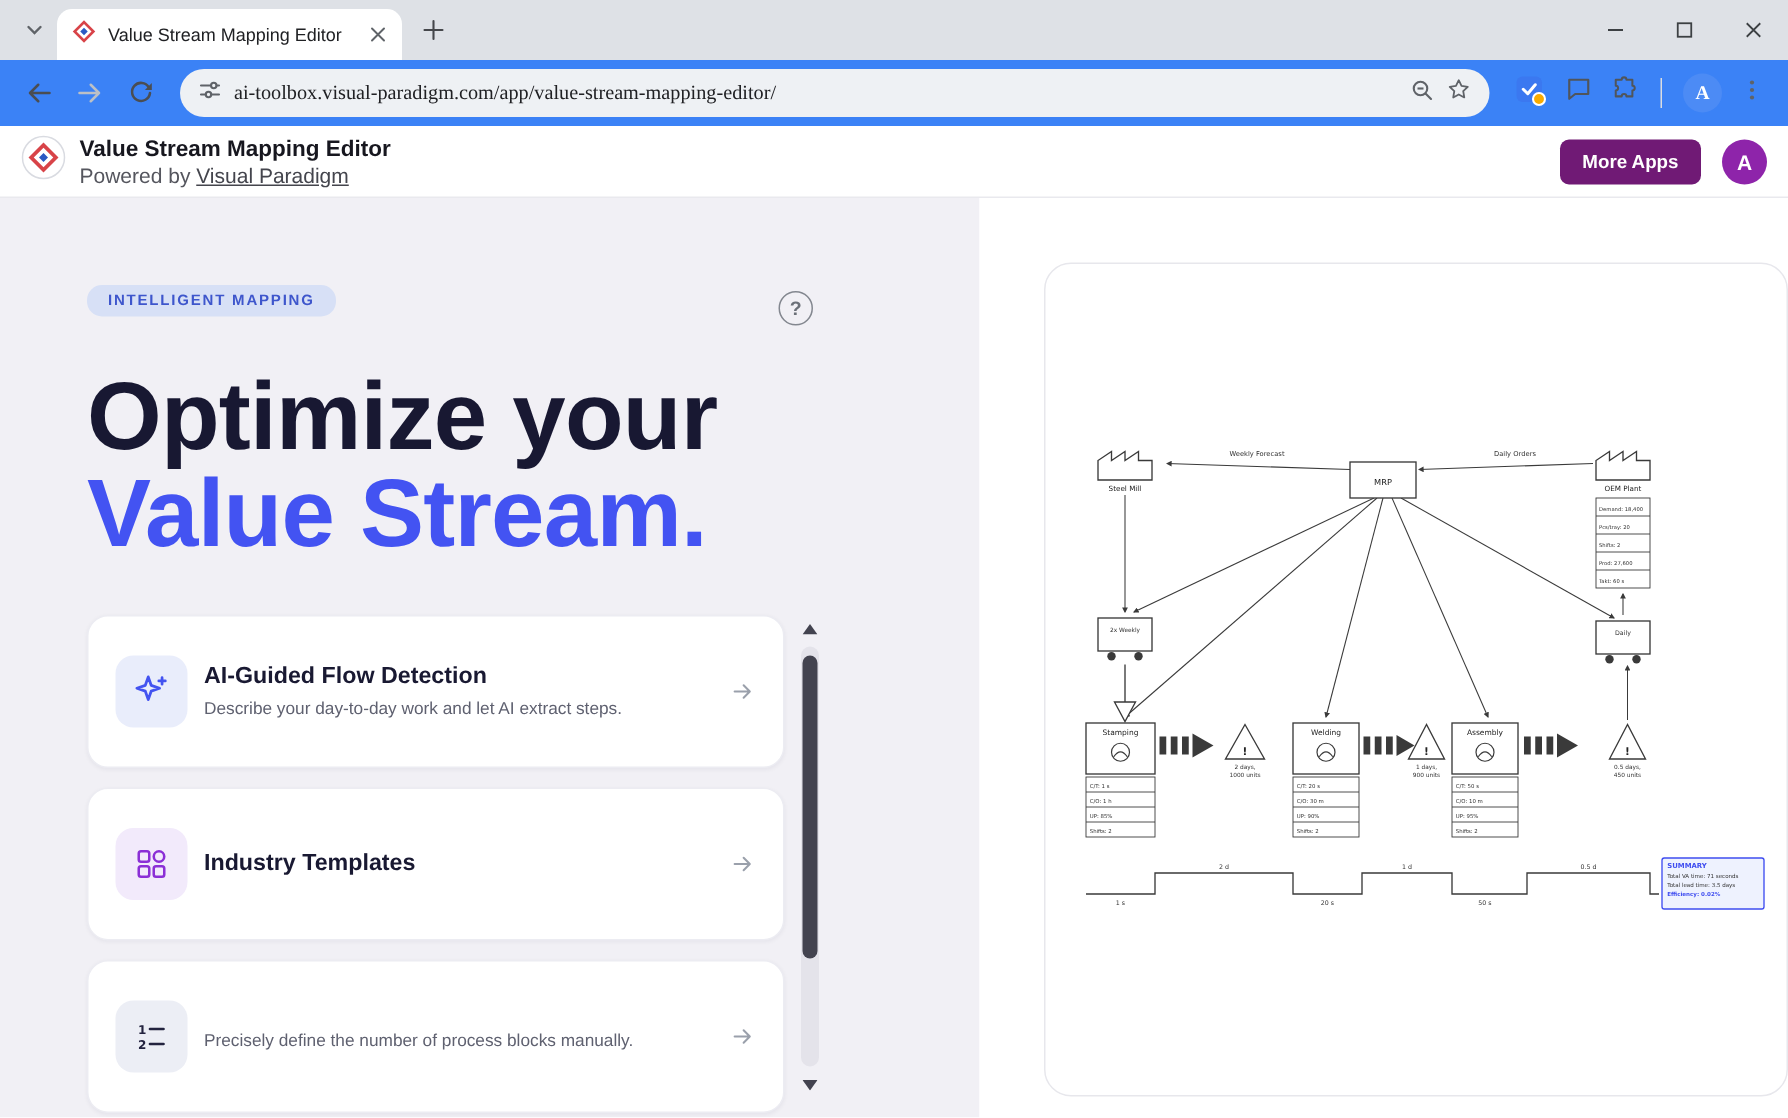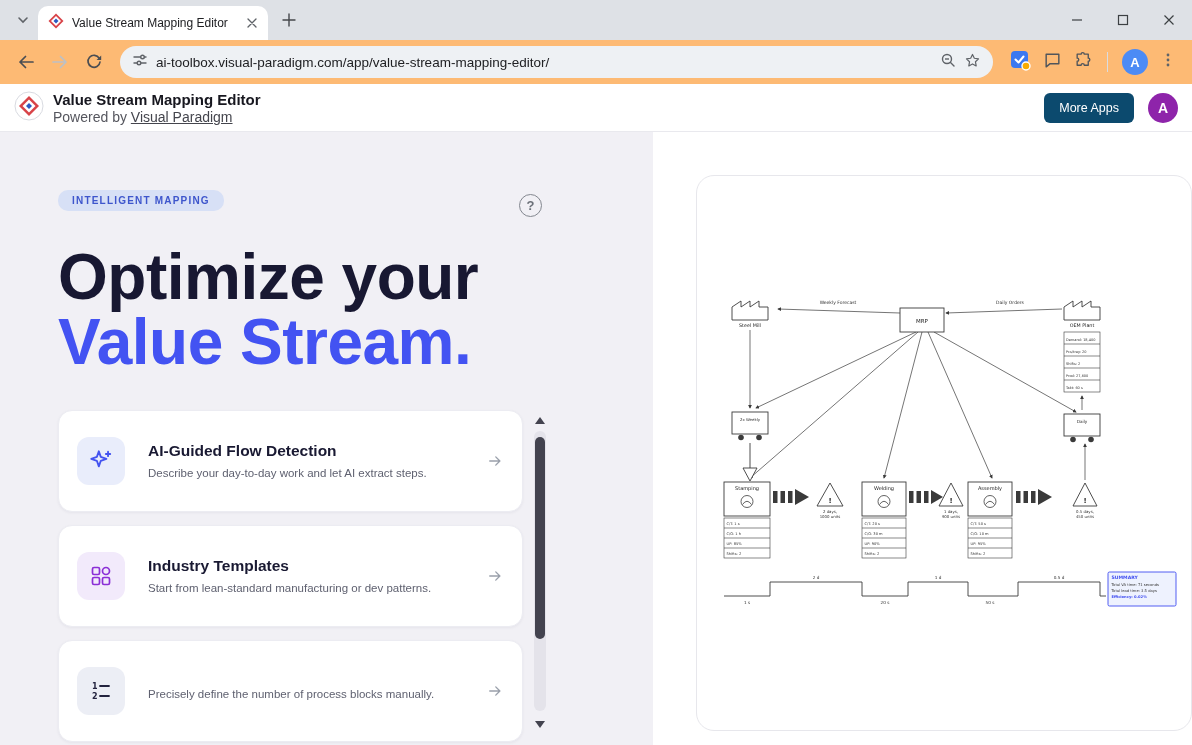--- a/index.html
+++ b/index.html
@@ -10,47 +10,47 @@
   .tabstrip { height:40px; background:#dee1e6; display:flex; align-items:flex-end; position:relative; }
   .tab-search { width:26px; height:26px; margin:0 2px 7px 10px; display:flex; align-items:center; justify-content:center; border-radius:50%; cursor:pointer; }
   .tab { width:230px; height:34px; background:#fff; border-radius:10px 10px 0 0; display:flex; align-items:center; padding:0 8px 0 10px; gap:8px; }
   .tab-title { flex:1; font-size:12px; color:#202124; white-space:nowrap; overflow:hidden; }
   .tab-close { width:16px; height:16px; display:flex; align-items:center; justify-content:center; border-radius:50%; }
   .new-tab { width:26px; height:26px; margin:0 0 7px 8px; display:flex; align-items:center; justify-content:center; border-radius:50%; }
   .win-controls { position:absolute; right:0; top:0; height:40px; display:flex; }
   .win-btn { width:46px; height:40px; display:flex; align-items:center; justify-content:center; }
 
   
-  .toolbar { height:44px; background:#fdba74; display:flex; align-items:center; padding:5px 10px; gap:2px; }
+  .toolbar { height:44px; background:#3b82f6; display:flex; align-items:center; padding:5px 10px; gap:2px;font-family:Liberation Serif, serif; }
   .nav-btn { width:32px; height:32px; display:flex; align-items:center; justify-content:center; border-radius:50%; }
   .omnibox { flex:1; height:32px; background:#eef1f4; border-radius:16px; display:flex; align-items:center; padding:0 12px; margin:0 8px; gap:8px; }
   .url { flex:1; font-size:13.5px; color:#202124; white-space:nowrap; overflow:hidden; }
   .tb-icons { display:flex; align-items:center; gap:12px; padding:0 6px; }
   .tb-sep { width:1px; height:20px; background:#dadce0; margin:0 2px; }
   .profile-avatar { width:26px; height:26px; border-radius:50%; background:#4c8bf5; color:#fff; font-size:13px; font-weight:bold; display:flex; align-items:center; justify-content:center; }
 
   
   .appheader { height:48px; background:#fff; border-bottom:1px solid #e9e9ee; display:flex; align-items:center; padding:0 14px; }
   .app-titles { margin-left:9px; }
   .app-title { font-size:15px; font-weight:bold; color:#17171f; }
   .app-sub { font-size:14px; color:#55565e; margin-top:1px; }
   .app-sub a { color:#44454d; text-decoration:underline; }
   .header-right { margin-left:auto; display:flex; align-items:center; gap:14px; }
-  .more-apps { background:#0c4a6e; color:#fff; font-size:12.5px; font-weight:normal; border:none; border-radius:6px; padding:8px 15px; cursor:pointer; }
+  .more-apps { background:#701a75; color:#fff; font-size:12.5px; font-weight:bold; border:none; border-radius:6px; padding:8px 15px; cursor:pointer; }
   .header-avatar { width:30px; height:30px; border-radius:50%; background:#8e24aa; color:#fff; font-weight:bold; font-size:14px; display:flex; align-items:center; justify-content:center; }
 
   
   .main { display:flex; height:613px; }
   .left-panel { width:653px; background:#f1f0f5; position:relative; padding:58px 0 0 58px; overflow:hidden; }
   .badge { display:inline-block; background:#d7e0f6; color:#3e56cc; font-size:10px; font-weight:bold; letter-spacing:1.2px; padding:5px 14px; border-radius:10px; }
   .help-btn { position:absolute; left:519px; top:62px; width:23px; height:23px; border-radius:50%; border:1.5px solid #83878f; color:#6b7078; font-size:13px; font-weight:bold; display:flex; align-items:center; justify-content:center; cursor:pointer; background:transparent; }
   h1 { margin-top:34px; font-size:64px; line-height:65px; font-weight:800; letter-spacing:-0.5px; color:#181832; }
   h1 .accent { color:#4353f2;text-align:right; }
   .cards { margin-top:35px; width:465px; display:flex; flex-direction:column; gap:13px; }
-  .card { background:#fff; border:1px solid #ececf2; border-radius:14px; box-shadow:0 1px 3px rgba(25,25,50,.05); padding:26px 18px; display:flex; align-items:center; gap:23px; cursor:pointer; }
+  .card { background:#fff; border:1px solid #ececf2; border-radius:14px; box-shadow:0 1px 3px rgba(25,25,50,.05); padding:26px 18px; display:flex; align-items:center; gap:11px; cursor:pointer; }
   .tile { width:48px; height:48px; border-radius:12px; display:flex; align-items:center; justify-content:center; flex-shrink:0; }
   .tile-blue { background:#e9edfb; }
   .tile-purple { background:#f2eafb; }
   .tile-gray { background:#eceef5; }
   .card-title { font-size:15.5px; font-weight:bold; color:#191932; }
   .card-desc { font-size:11.5px; line-height:16px; color:#5f6170; margin-top:5px; max-width:305px;text-align:center; }
   .nowrap { white-space:nowrap; max-width:none; }
   .card-arrow { margin-left:auto; display:flex; align-items:center; }
 
   .scrollbar { position:absolute; left:532px; top:278px; width:16px; height:322px; display:flex; flex-direction:column; align-items:center; }
@@ -235,21 +235,20 @@
         <div class="tile tile-purple">
           <svg width="24" height="24" viewBox="0 0 24 24" fill="none" stroke="#8b2fd6" stroke-width="1.7">
             <rect x="3.5" y="3.5" width="7" height="7" rx="1.5"></rect>
               <rect x="13.5" y="3.5" width="7" height="7" rx="3.5"></rect>
             <rect x="3.5" y="13.5" width="7" height="7" rx="1.5"></rect>
               <rect x="13.5" y="13.5" width="7" height="7" rx="1.5"></rect>
           </svg>
         </div>
         <div>
           <div class="card-title">Industry Templates</div>
-          <div class="card-desc">Start from lean-standard manufacturing or dev patterns.</div>
         </div>
         <div class="card-arrow">
           <svg width="18" height="18" viewBox="0 0 24 24" fill="none" stroke="#9aa0ab" stroke-width="1.8" stroke-linecap="round" stroke-linejoin="round">
               <path d="M5 12h13M13 6.5 18.5 12 13 17.5"></path>
             </svg>
         </div>
       </div>
 
       <div class="card">
         <div class="tile tile-gray">

